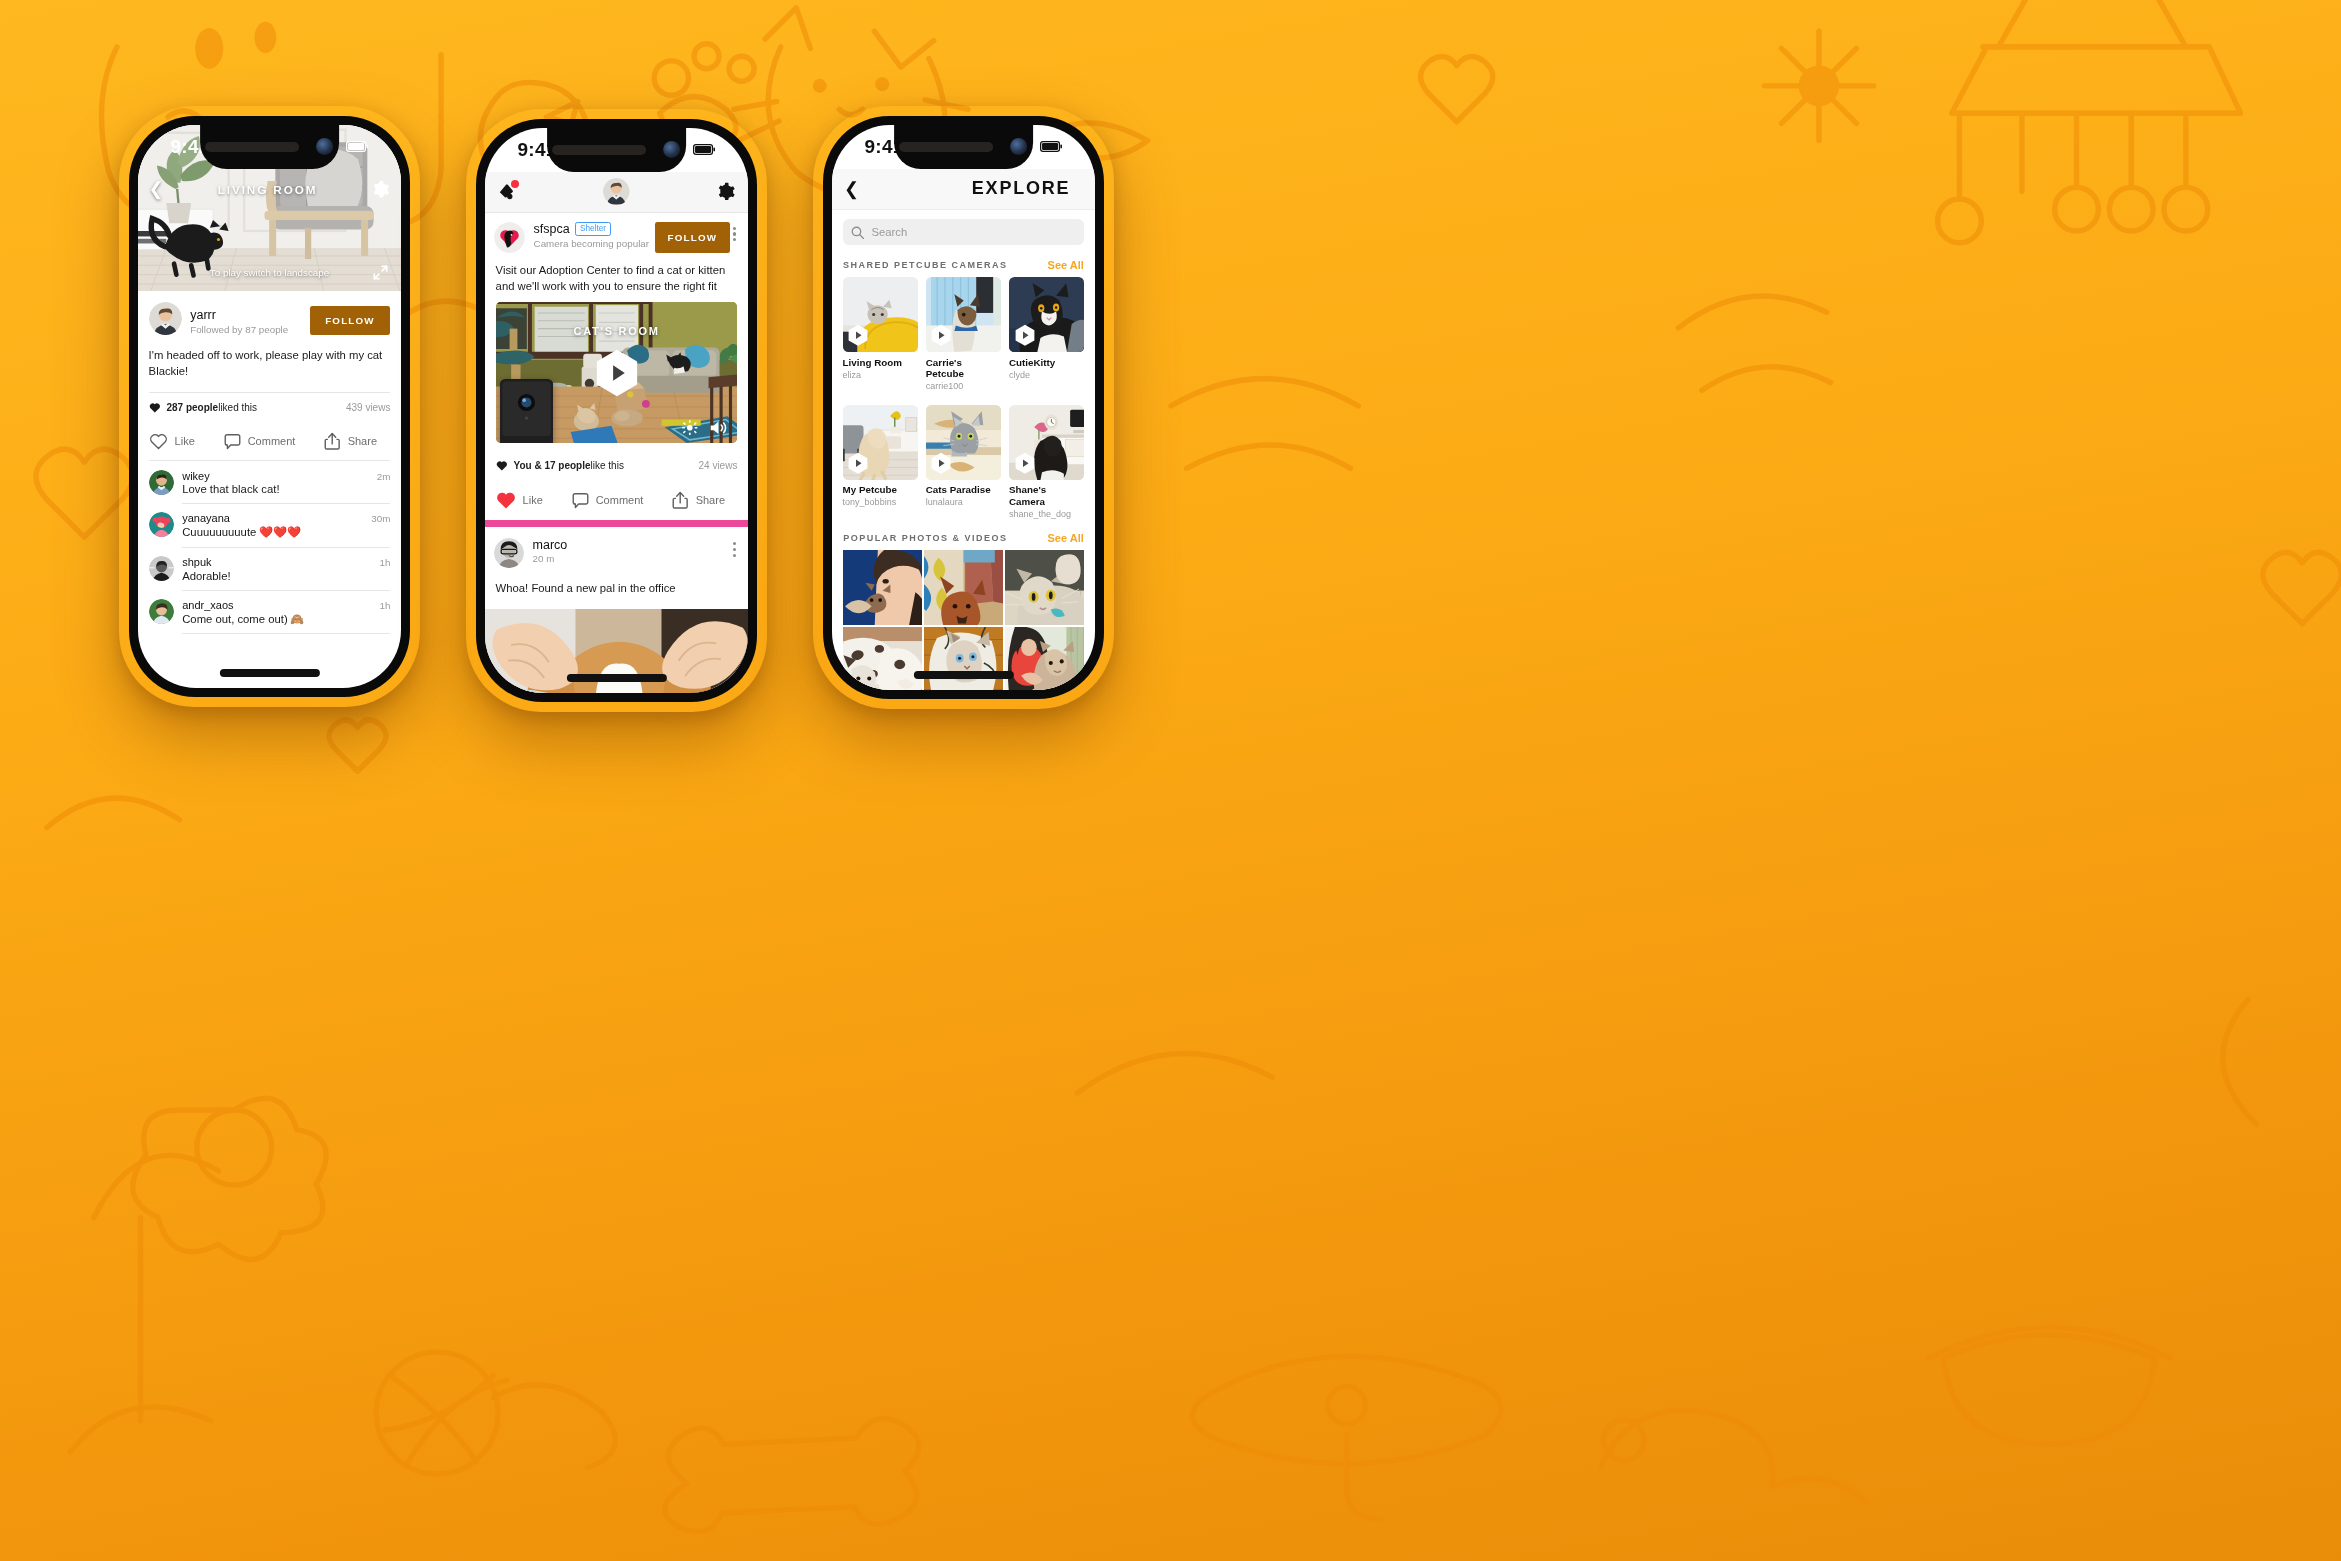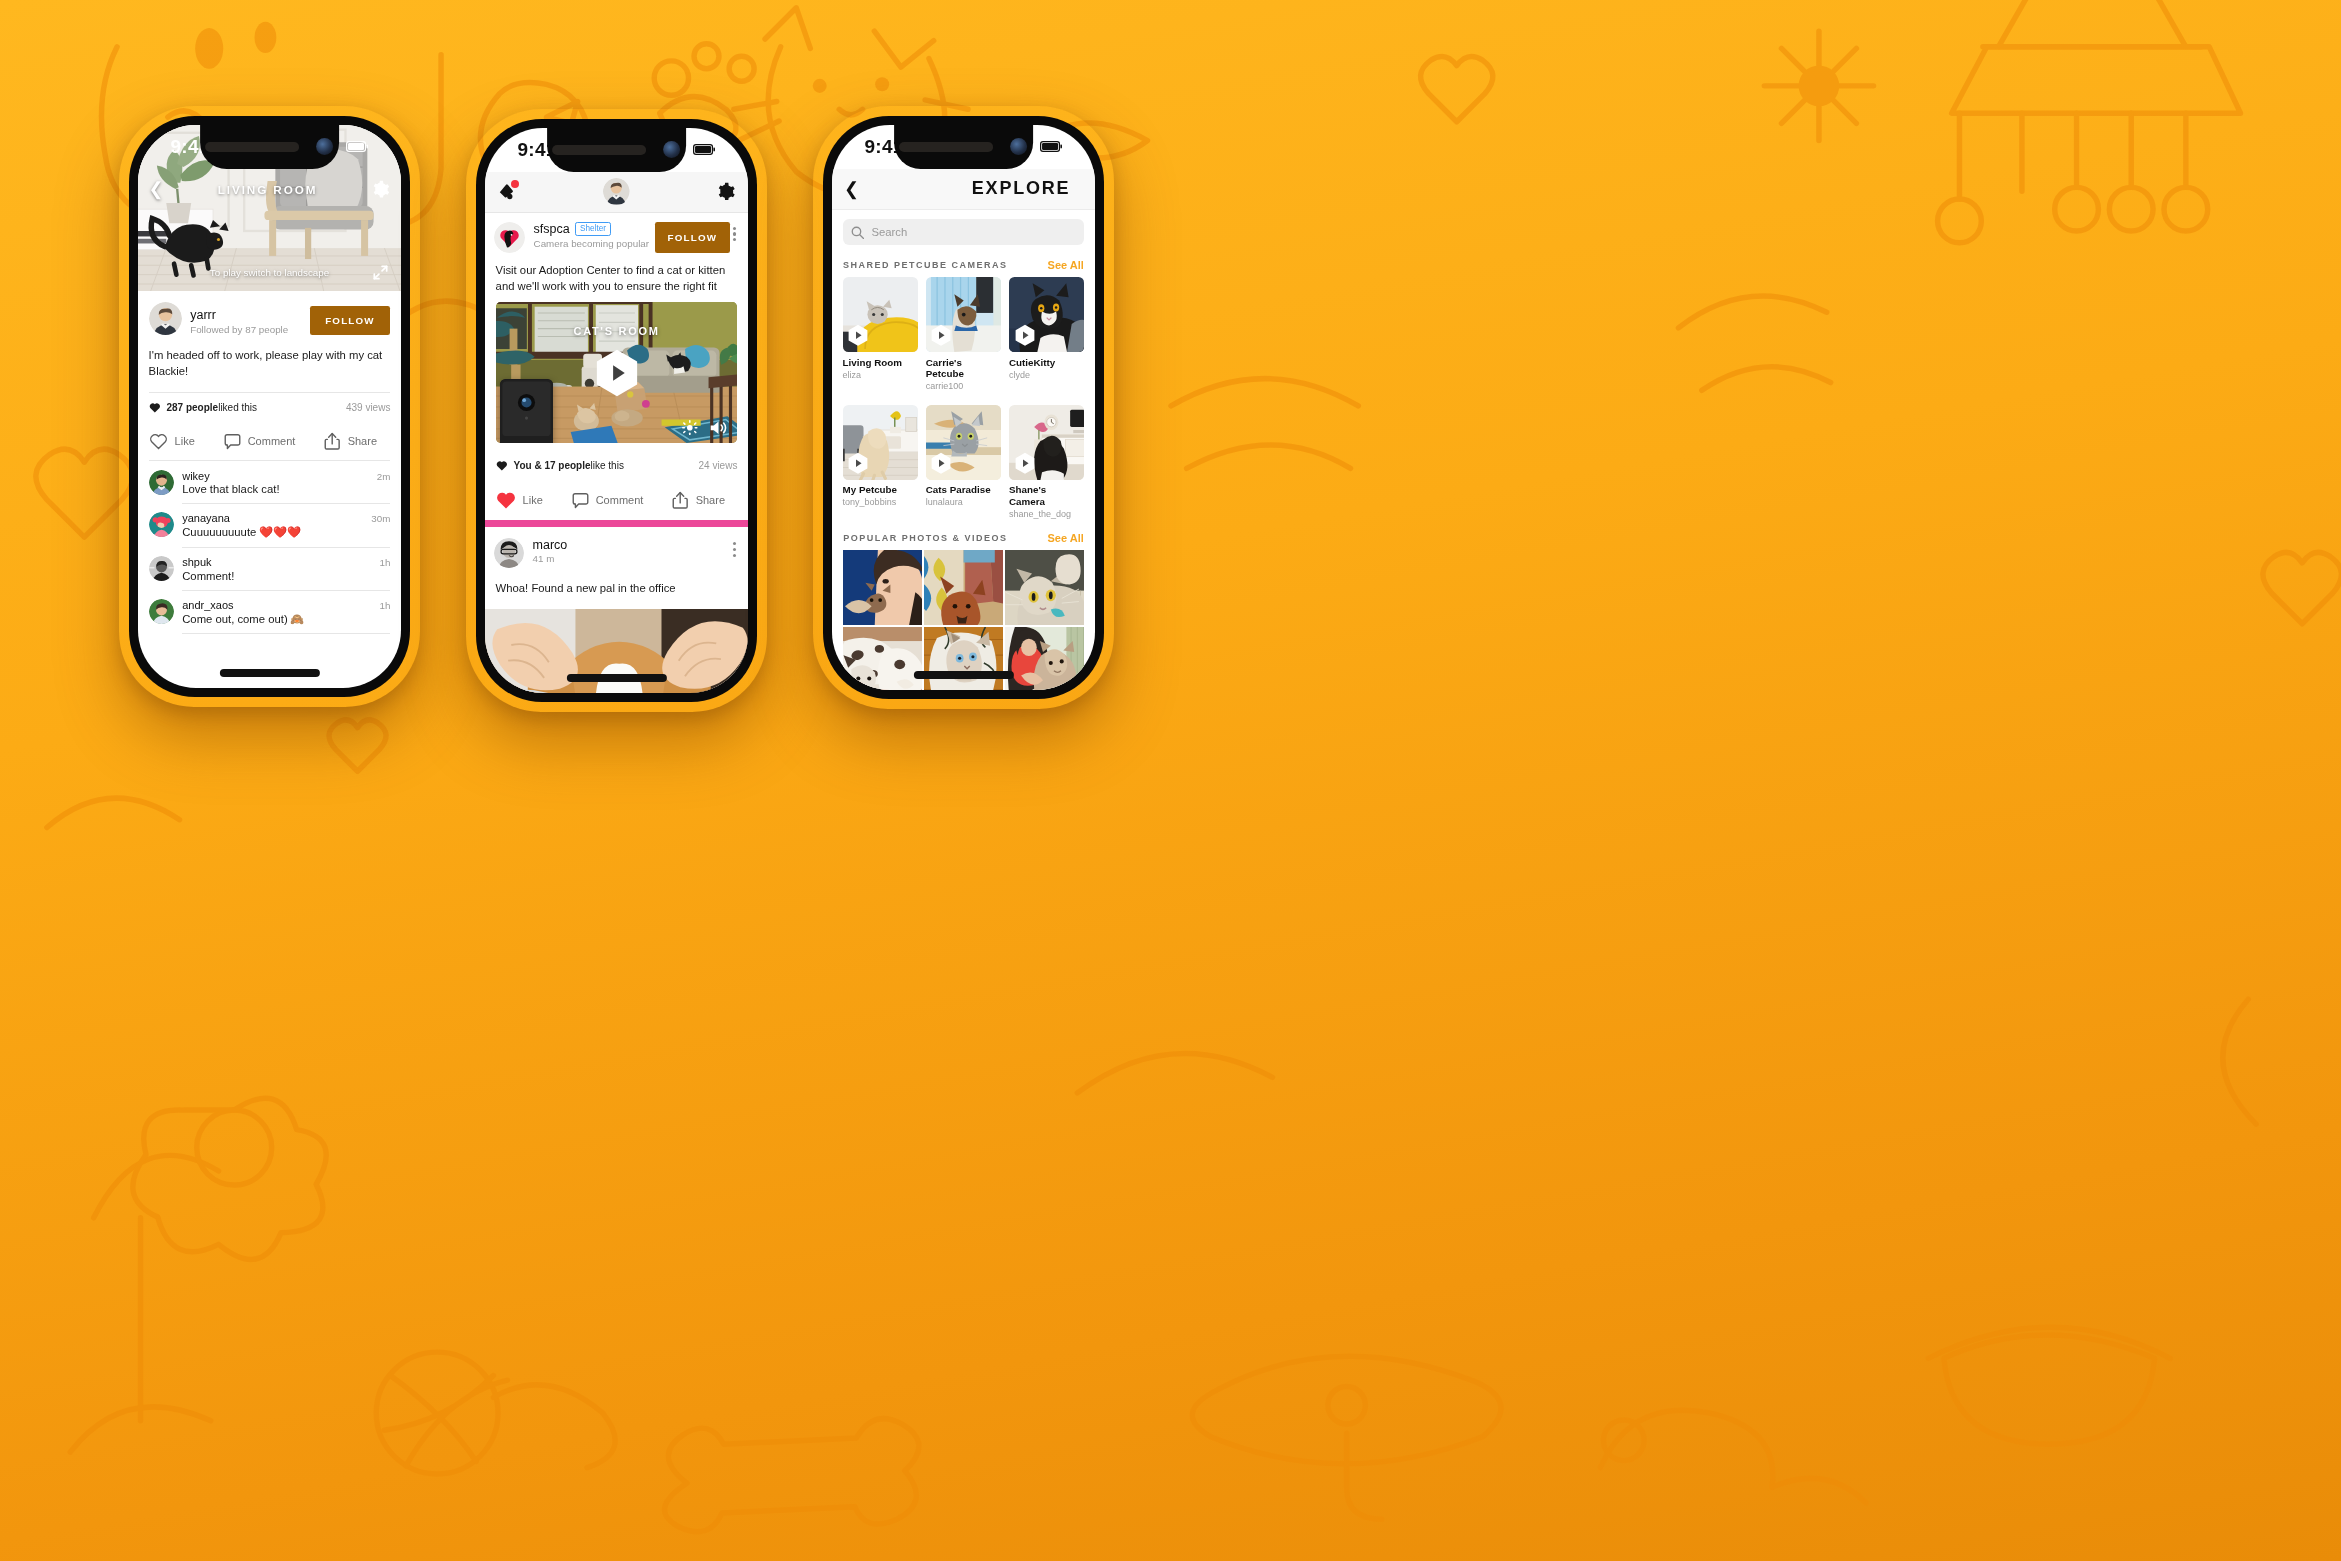--- a/index.html
+++ b/index.html
@@ -409,21 +409,21 @@
                 <rect x="0" y="14" width="7" height="2" fill="#e9e9e9"></rect>
                 <rect x="25" y="14" width="7" height="2" fill="#e9e9e9"></rect>
               </svg>
         </div>
         <div class="cmt-body">
           <div class="cmt-head">
                 <span class="cmt-name">shpuk</span>
                 <span class="grow"></span>
                 <span class="cmt-time">1h</span>
               </div>
-          <div class="cmt-text">Comment!</div>
+          <div class="cmt-text">Adorable!</div>
         </div>
       </div>
       <div class="divider" style="margin:0 11px 0 44px"></div>
       <div class="comment">
         <div class="avatar" style="width:25px;height:25px">
           <svg width="25" height="25" viewBox="0 0 32 32">
                 <circle cx="16" cy="16" r="16" fill="#3e7c3c"></circle>
                 <circle cx="16" cy="14" r="7" fill="#e8bd98"></circle>
                 <path d="M16 5.6 q8.4 -.6 7.6 8 q-3.4-3.6-7.6-3 q-4.4.6-7 3 Q8.4 5.6 16 5.6Z" fill="#3a2b23"></path>
                 <path d="M4.6 32 q2-9 11.4-10.6 q9.4 1.6 11.4 10.6Z" fill="#dfe7ef"></path>
@@ -685,21 +685,21 @@
                 <circle cx="19" cy="19" r="19" fill="#d9d9d9"></circle>
                 <path d="M19 4 q11 0 10.6 11 q-4-5-10.6-4.4 q-6.6.6-10.6 4.4 Q8 4 19 4Z" fill="#1c1c1c"></path>
                 <circle cx="19" cy="17" r="8" fill="#b9b4ae"></circle>
                 <rect x="9" y="14.5" width="20" height="5.5" rx="2.6" fill="none" stroke="#1a1a1a" stroke-width="1.6"></rect>
                 <path d="M19 22 q4 3.6 6 0" stroke="#4d4844" stroke-width="1.4" fill="none"></path>
                 <path d="M5.6 38 q2-10 13.4-11.4 q11.4 1.4 13.4 11.4Z" fill="#8d8884"></path>
               </svg>
         </div>
         <div style="margin-left:8.6px;flex:1">
           <div class="uname">marco</div>
-          <div class="usub">41 m</div>
+          <div class="usub">20 m</div>
         </div>
         <div class="kebab">
               <i></i>
               <i></i>
               <i></i>
             </div>
       </div>
       <div class="p2-caption" style="padding-top:4.7px;padding-bottom:12.5px">Whoa! Found a new pal in the office</div>
       <div style="height:133px;overflow:hidden">
         <svg width="100%" height="133" viewBox="0 0 386 170" preserveAspectRatio="xMidYMid slice">

